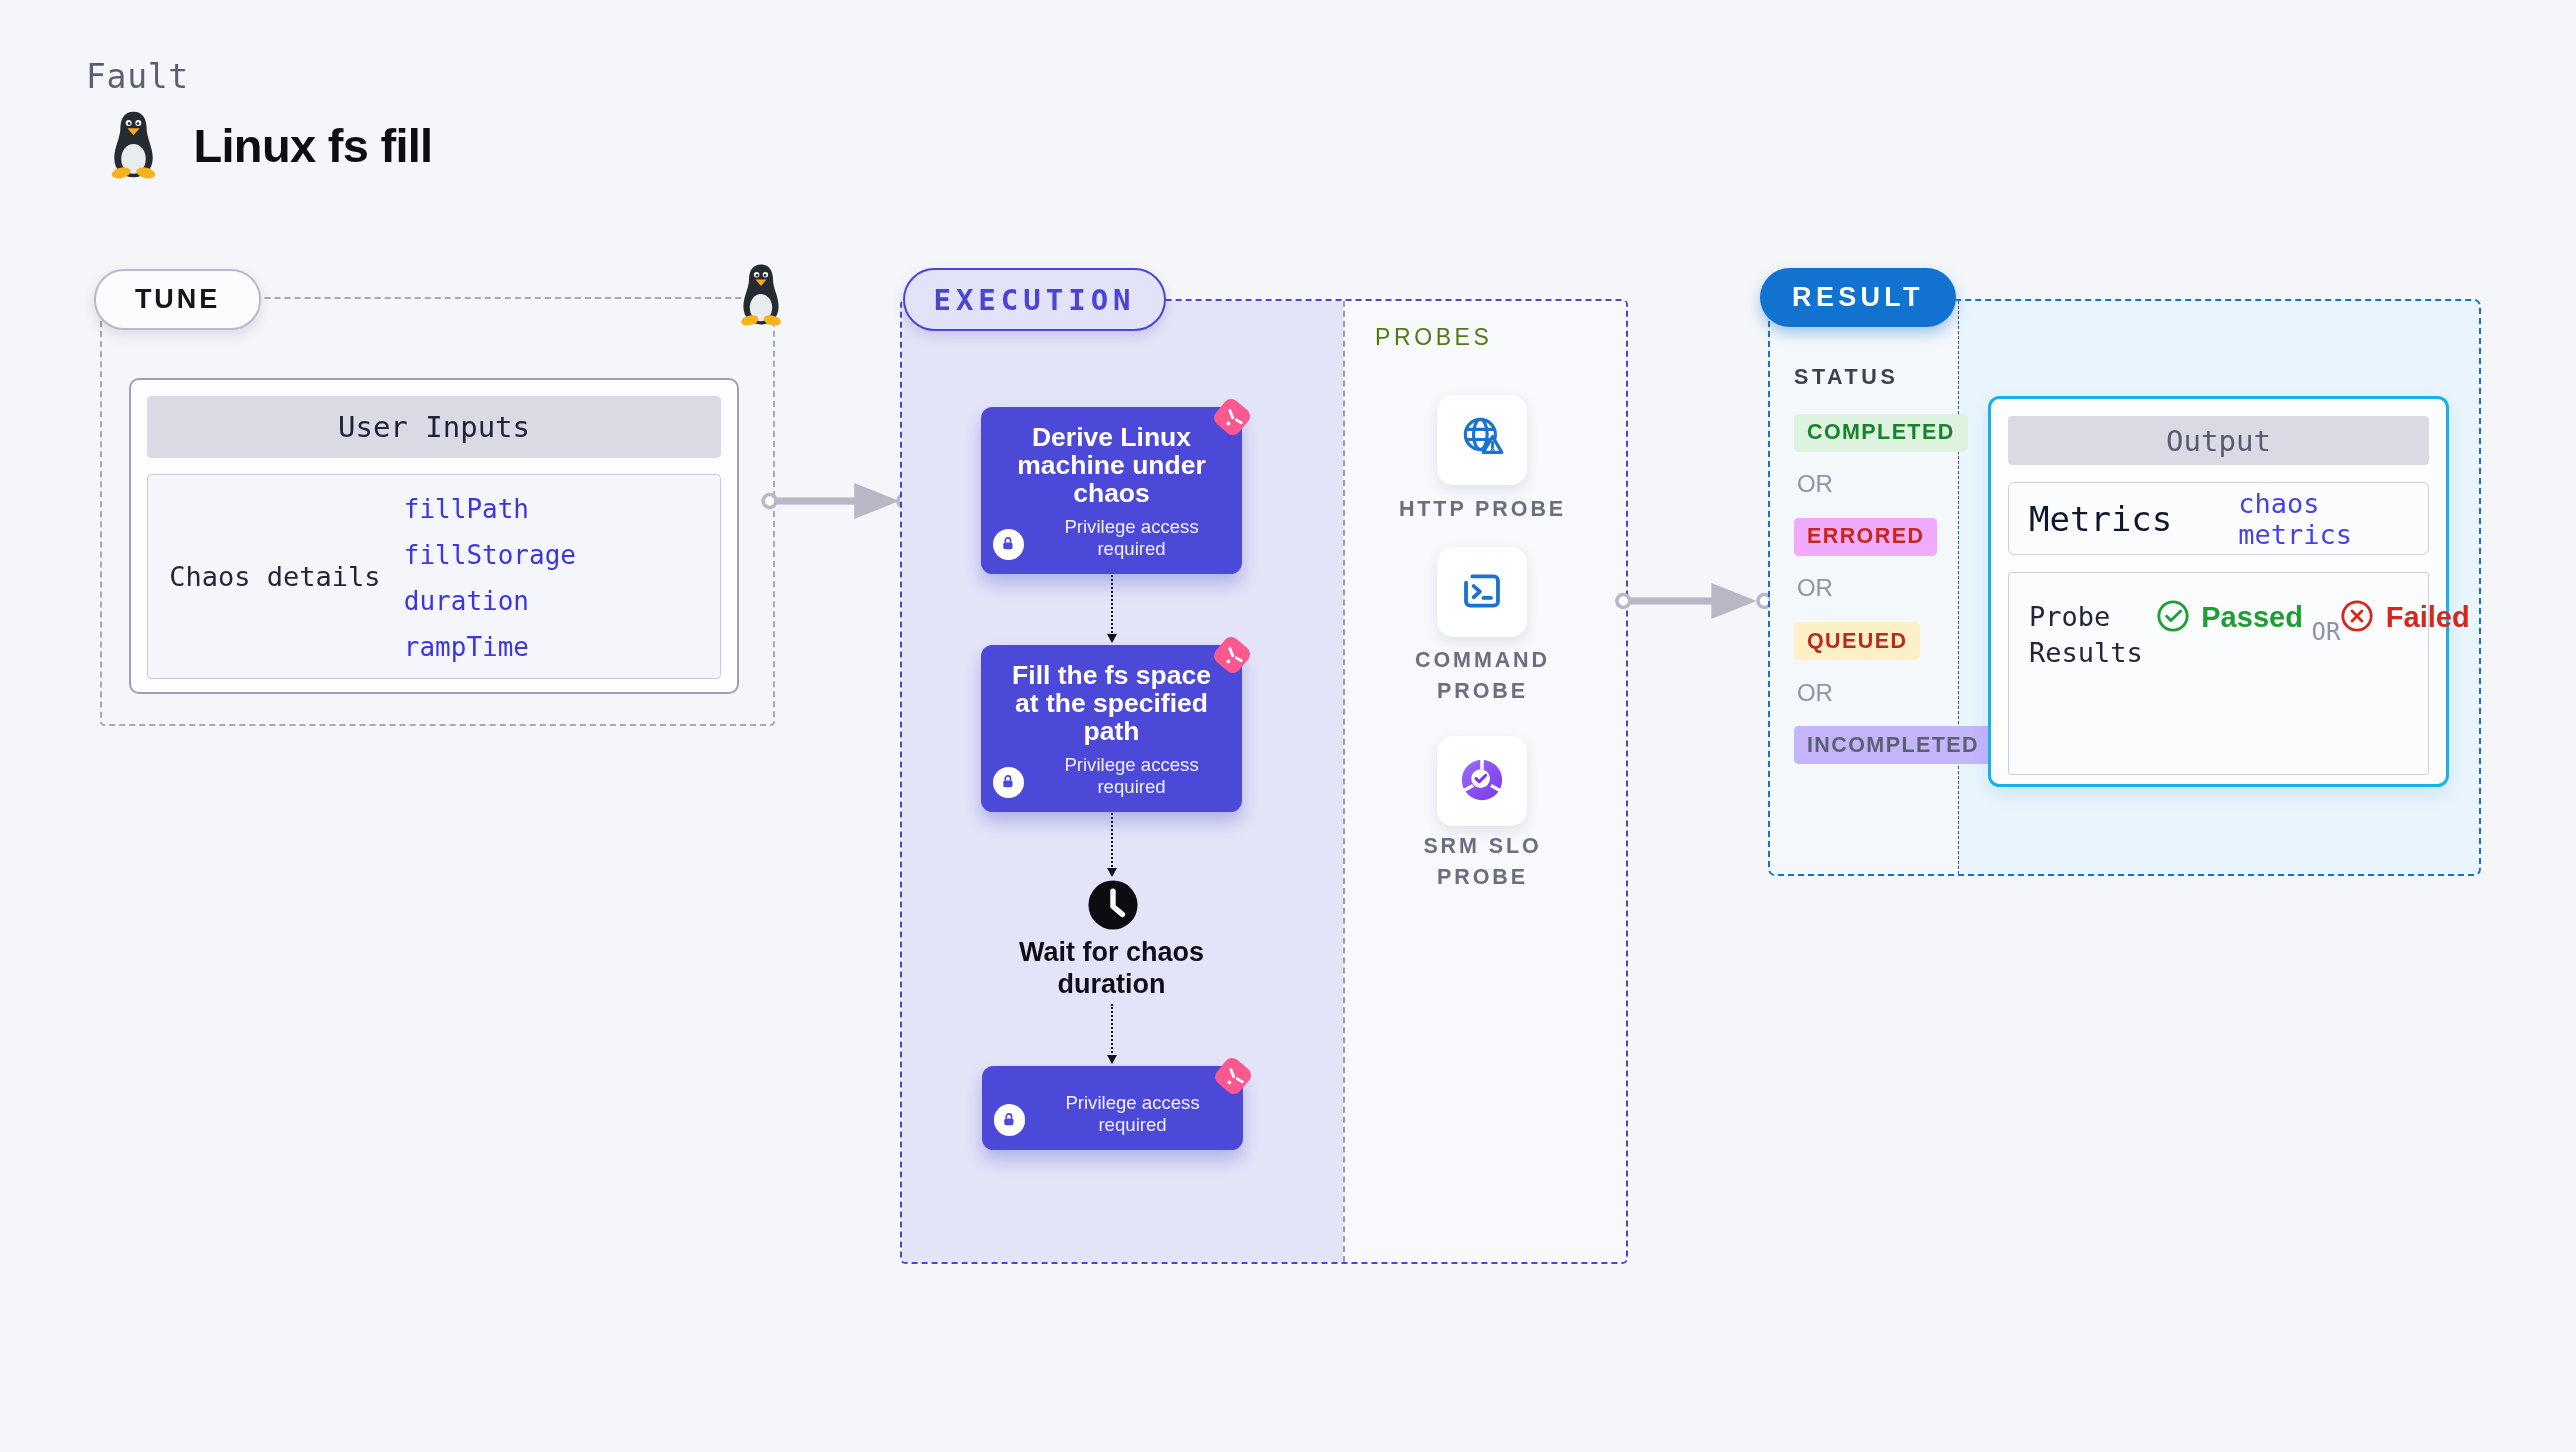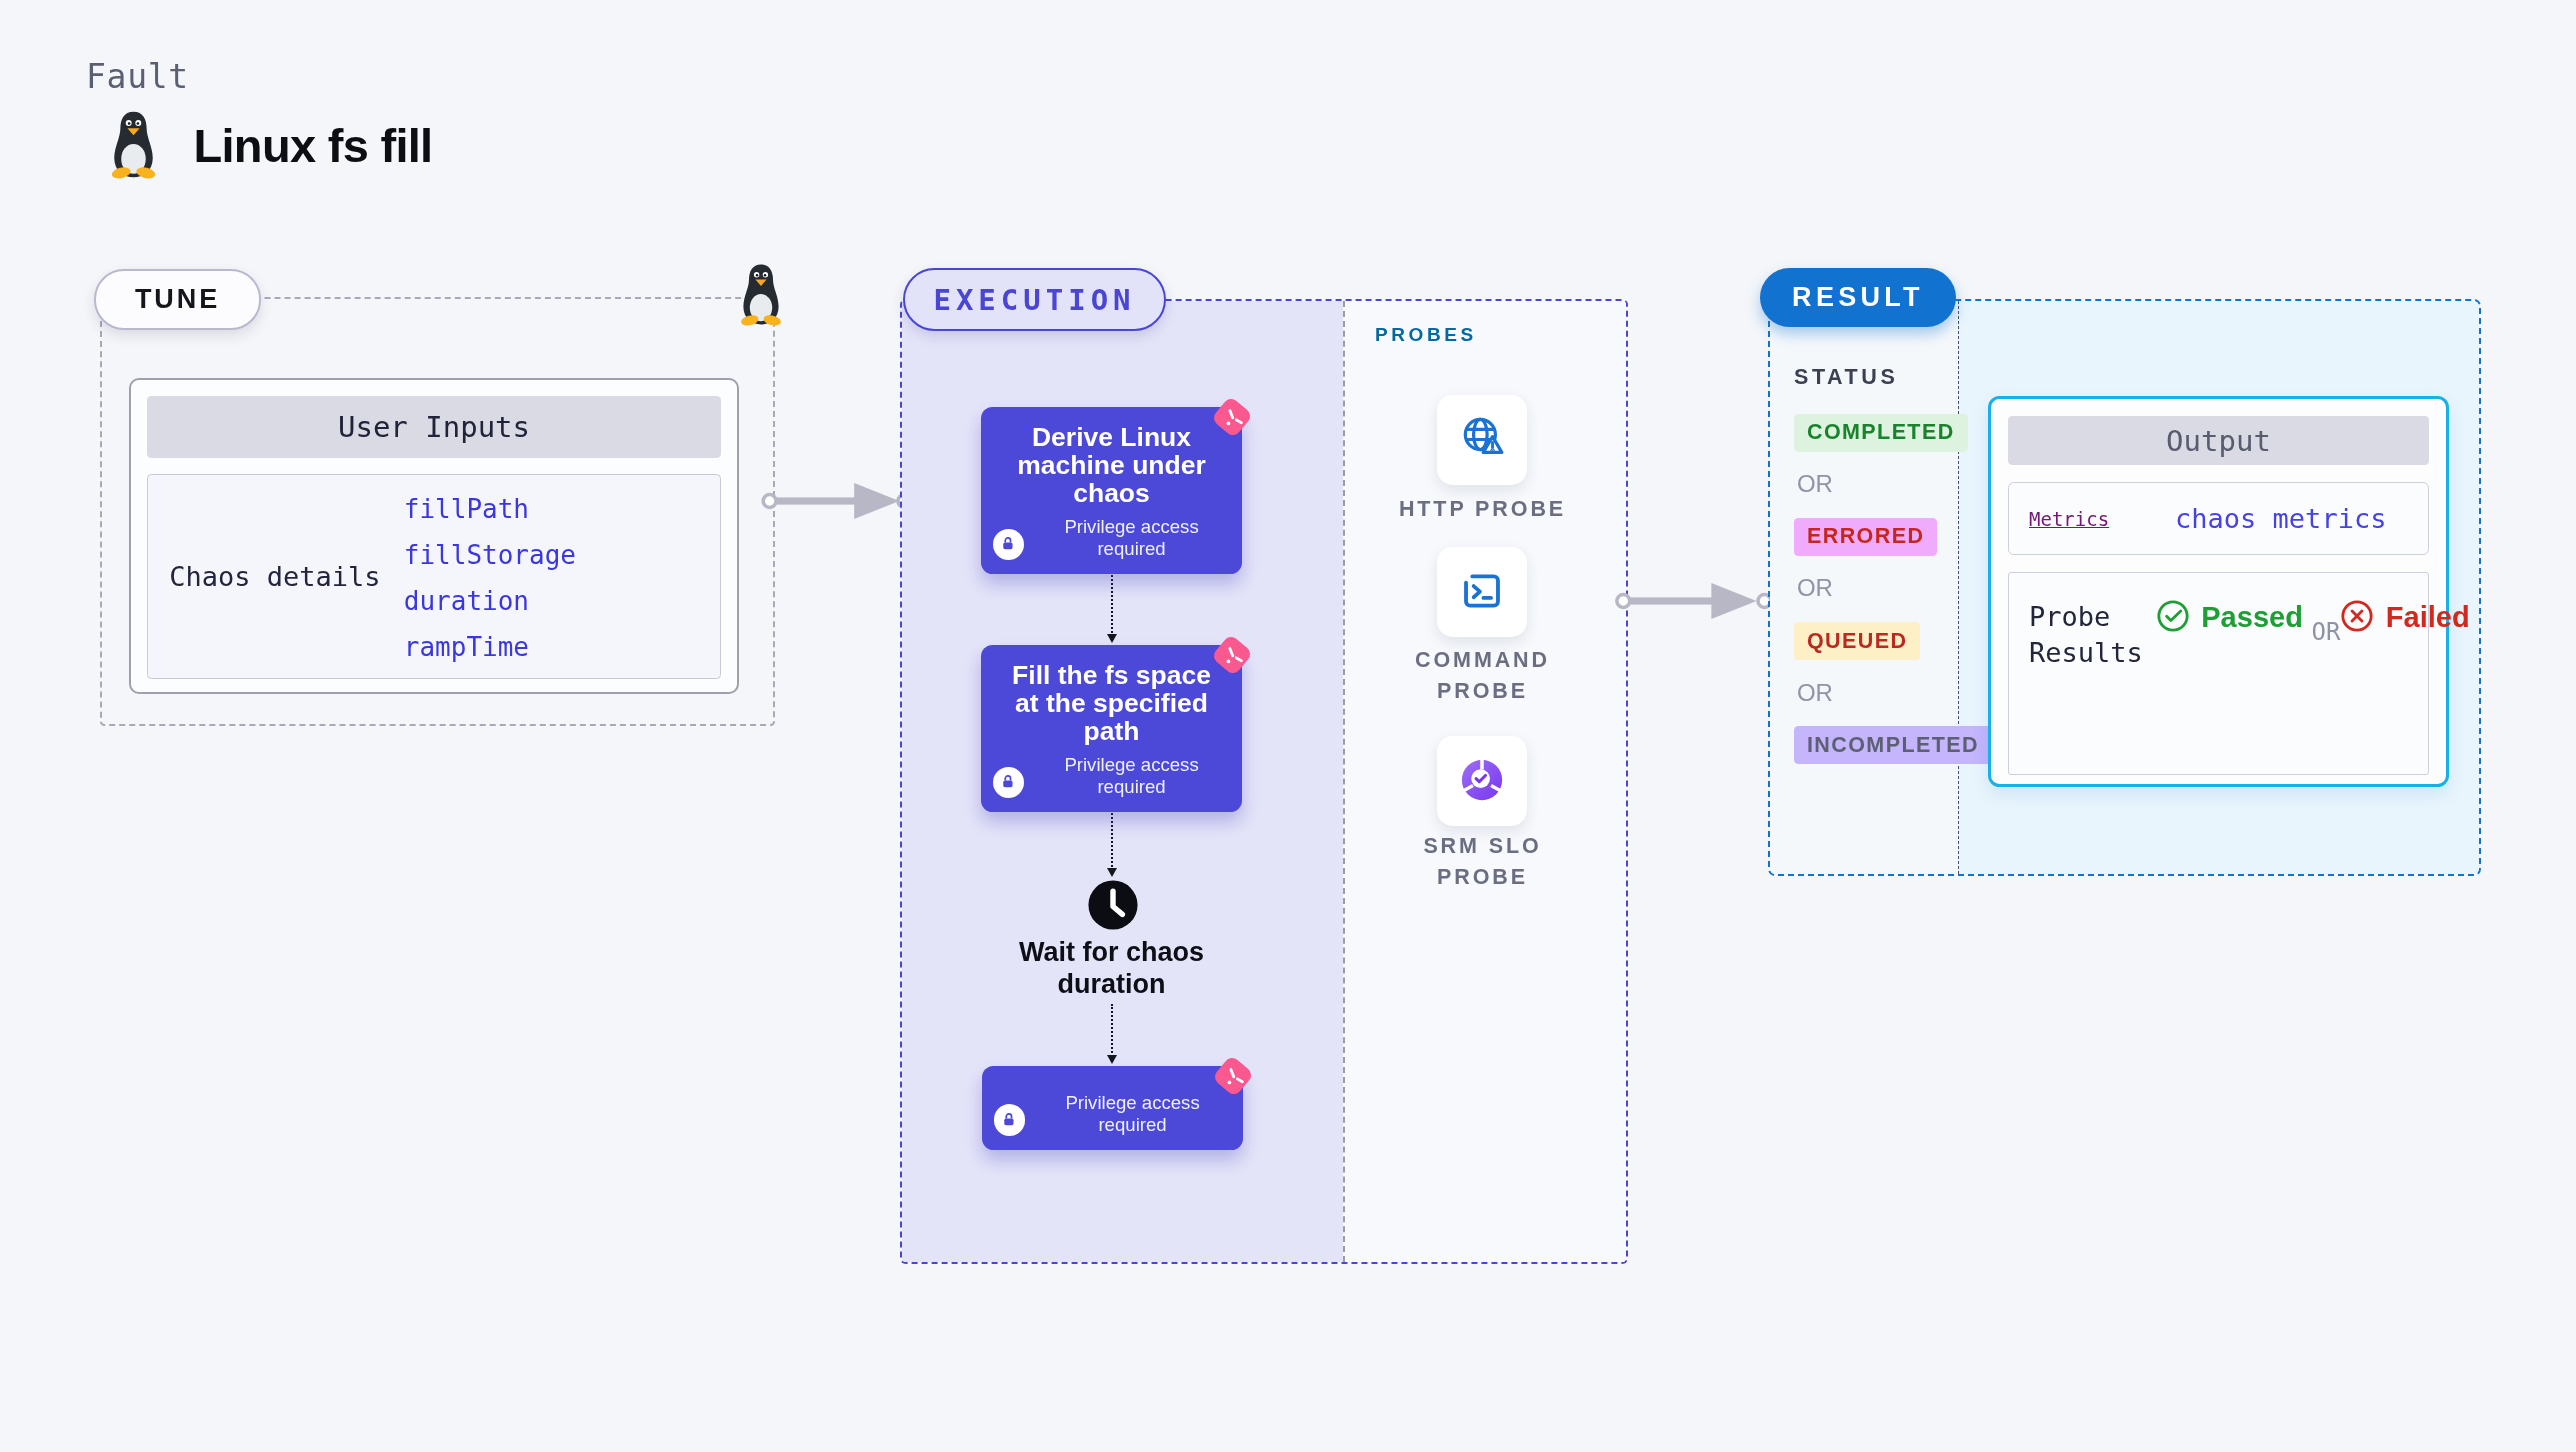--- a/index.html
+++ b/index.html
@@ -51,21 +51,21 @@
   .lock-note{font-size:18.6px;color:#eef0fe;font-weight:500;}
   .chaos-badge{position:absolute;top:-13px;right:-13px;width:46px;height:46px;}
   .connector{width:0;border-left:2.1px dotted #15151c;position:absolute;}
   .connector .head{position:absolute;left:-5.7px;bottom:-7.2px;width:0;height:0;
     border-left:5px solid transparent;border-right:5px solid transparent;border-top:9.3px solid #15151c;}
   .clock-wrap{left:1087px;top:879px;}
   .wait-label{left:1004px;top:937px;width:215px;text-align:center;font-size:27px;font-weight:bold;
     color:#0e0f16;line-height:1.18;white-space:pre-line;}
 
   
-  .probes-label{left:1375px;top:324px;font-size:19px;font-weight:bold;letter-spacing:3.6px;color:#0369a1;}
+  .probes-label{left:1375px;top:324px;font-size:23px;font-weight:normal;letter-spacing:3.6px;color:#4d7c0f;}
   .probe-card{width:90px;height:90px;background:#ffffff;border-radius:15.8px;box-shadow:0 5.7px 14.3px rgba(25,35,80,.10);
     display:flex;align-items:center;justify-content:center;}
   .probe-label{width:191px;text-align:center;font-size:21.5px;font-weight:bold;letter-spacing:2.9px;color:#6a6e80;line-height:1.45;}
   .probe-http-card{left:1437px;top:395px;}   .probe-http-label{left:1387px;top:494px;}
   .probe-cmd-card{left:1437px;top:547px;}    .probe-cmd-label{left:1387px;top:645px;}
   .probe-srm-card{left:1437px;top:736px;}   .probe-srm-label{left:1387px;top:831px;}
 
   
   .result-box{left:1768px;top:299px;width:709px;height:573px;border:2.9px dashed #1272d0;border-radius:7.2px;overflow:hidden;}
   .status-panel{position:absolute;left:0;top:0;bottom:0;width:188px;background:#f5f8fb;}
@@ -77,21 +77,21 @@
   .status-title{font-size:21.5px;font-weight:bold;letter-spacing:3.6px;color:#3a3f52;}
   .status-badge{margin-top:24px;font-size:21.5px;font-weight:bold;letter-spacing:1.4px;padding:6.4px 13px;border-radius:4.3px;}
   .status-or{margin:18.6px 0 -4.3px 2.9px;font-size:24px;color:#8f93a5;}
 
   .output-box{left:1988px;top:396px;width:461px;height:391px;background:#fdfdfe;border:3.6px solid #18b0e8;border-radius:11.5px;
     padding:17px;box-sizing:border-box;box-shadow:0 7.2px 17px rgba(20,120,200,.12);}
   .output-header{height:49px;background:#d9dae3;border-radius:4.3px;display:flex;align-items:center;justify-content:center;
     font-size:29px;color:#575c6e;}
   .metrics-row{margin-top:17px;height:73px;background:#fbfcfe;border:1.4px solid #ccd0dc;border-radius:5.7px;
     display:flex;align-items:center;padding:0 20px;box-sizing:border-box;}
-  .metrics-label{font-size:19px;color:#701a75;text-decoration:underline;}
+  .metrics-label{font-size:34px;color:#0f172a;}
   .metrics-value{font-size:27px;color:#4742e4;margin-left:66px;cursor:pointer;}
   .proberes-row{margin-top:17px;height:203px;background:#fbfcfe;border:1.4px solid #ccd0dc;border-radius:3px;
     display:flex;padding:26px 20px;box-sizing:border-box;}
   .proberes-label{font-size:27px;color:#23263b;width:126px;line-height:1.35;}
   .proberes-col{margin-left:13px;display:flex;flex-direction:row;align-items:flex-start;}
   .passfail{display:flex;align-items:center;gap:11.5px;}
   .pass-text{font-size:29px;font-weight:bold;color:#1f9e35;}
   .fail-text{font-size:29px;font-weight:bold;color:#d2281e;}
   .output-or{margin:18.6px 0 18.6px 8.6px;font-size:24px;color:#8f93a5;}
 </style>

